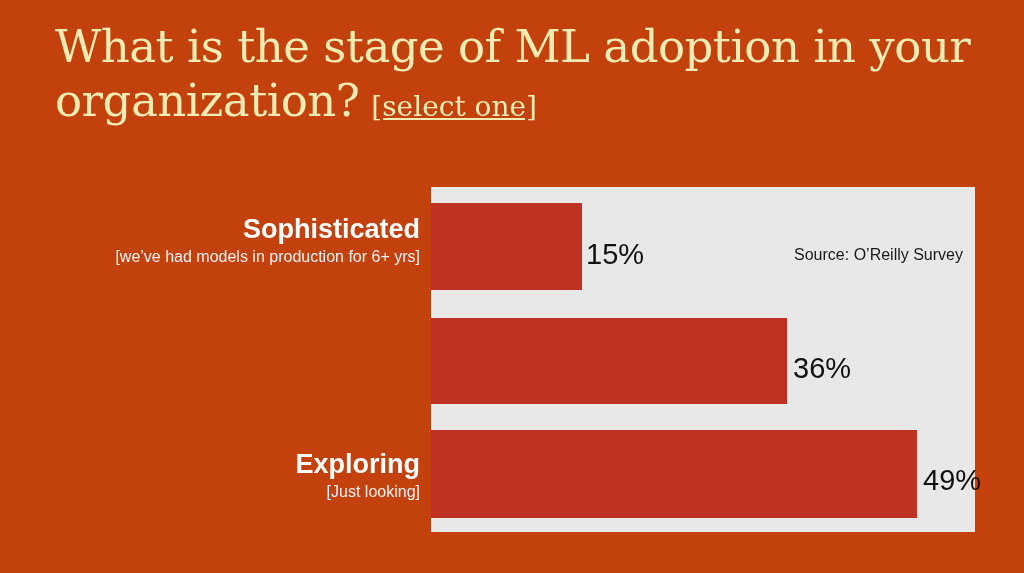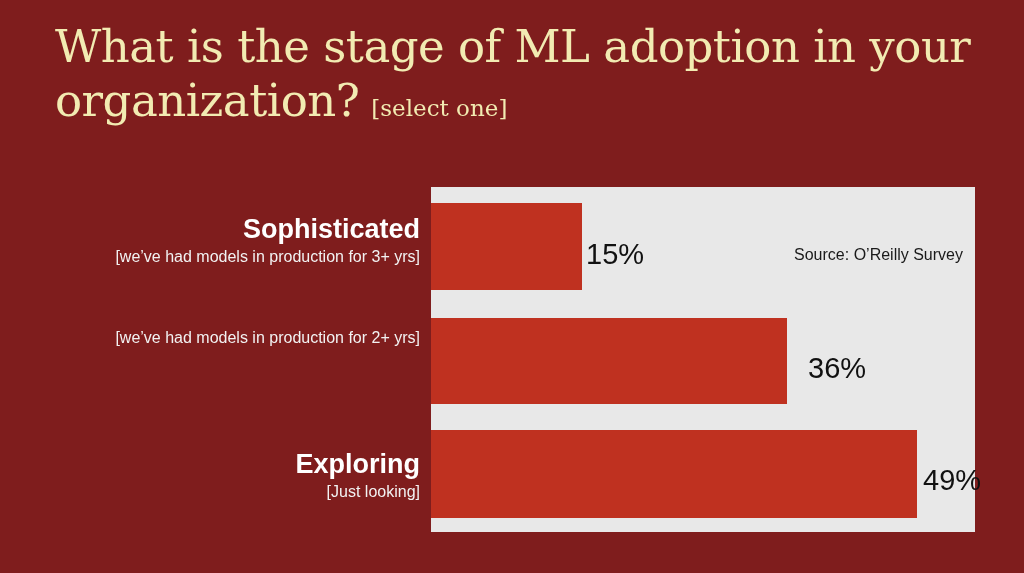--- a/index.html
+++ b/index.html
@@ -12,21 +12,21 @@
     height: 573px;
     overflow: hidden;
     font-family: "Liberation Sans", sans-serif;
     position: relative;
   }
   #slide {
     position: absolute;
     left: 0; top: 0;
     width: 1024px;
     height: 573px;
-    background: #7f1d1d;
+    background: #c2410c;
   }
 
   
   #title-block {
     position: absolute;
     left: 55px;
     top: 20px;
     width: 950px;
   }
   .title-line {
@@ -38,23 +38,24 @@
     white-space: nowrap;
   }
   #title-line2-wrap {
     display: flex;
     align-items: baseline;
     gap: 12px;
   }
   #title-select-one {
     font-family: "DejaVu Serif", "Liberation Serif", serif;
     color: #F2EBB2;
-    font-size: 23px;
+    font-size: 28px;
     line-height: 28px;
     white-space: nowrap;
+    text-decoration: underline;
   }
 
   
   .cat-label {
     position: absolute;
     right: 604px;       
     text-align: right;
     width: 420px;
   }
   .cat-name {
@@ -113,40 +114,39 @@
   <div id="title-block">
     <div class="title-line">What is the stage of ML adoption in your</div>
     <div id="title-line2-wrap">
       <span class="title-line">organization?</span>
       <span id="title-select-one">[select one]</span>
     </div>
   </div>
 
   <div class="cat-label" style="top:213px;">
     <div class="cat-name">Sophisticated</div>
-    <div class="cat-sub">[we’ve had models in production for 3+ yrs]</div>
+    <div class="cat-sub">[we’ve had models in production for 6+ yrs]</div>
   </div>
 
   <div class="cat-label" style="top:326px;">
-    <div class="cat-sub">[we’ve had models in production for 2+ yrs]</div>
   </div>
 
   <div class="cat-label" style="top:448px;padding-left:16px;">
     <div class="cat-name">Exploring</div>
     <div class="cat-sub">[Just looking]</div>
   </div>
 
   <div id="chart-panel">
 
     <div id="source-note">Source: O’Reilly Survey</div>
 
     <div class="bar" style="top:16px; height:87px; width:151px;"></div>
     <div class="bar-value" style="left:155px; top:50px;">15%</div>
 
     <div class="bar" style="top:131px; height:86px; width:356px;"></div>
-    <div class="bar-value" style="left:362px; top:164px;margin-left:15px;">36%</div>
+    <div class="bar-value" style="left:362px; top:164px;">36%</div>
 
     <div class="bar" style="top:243px; height:88px; width:486px;"></div>
     <div class="bar-value" style="left:492px; top:276px;">49%</div>
 
   </div>
 
 </div>
 
 </body></html>

